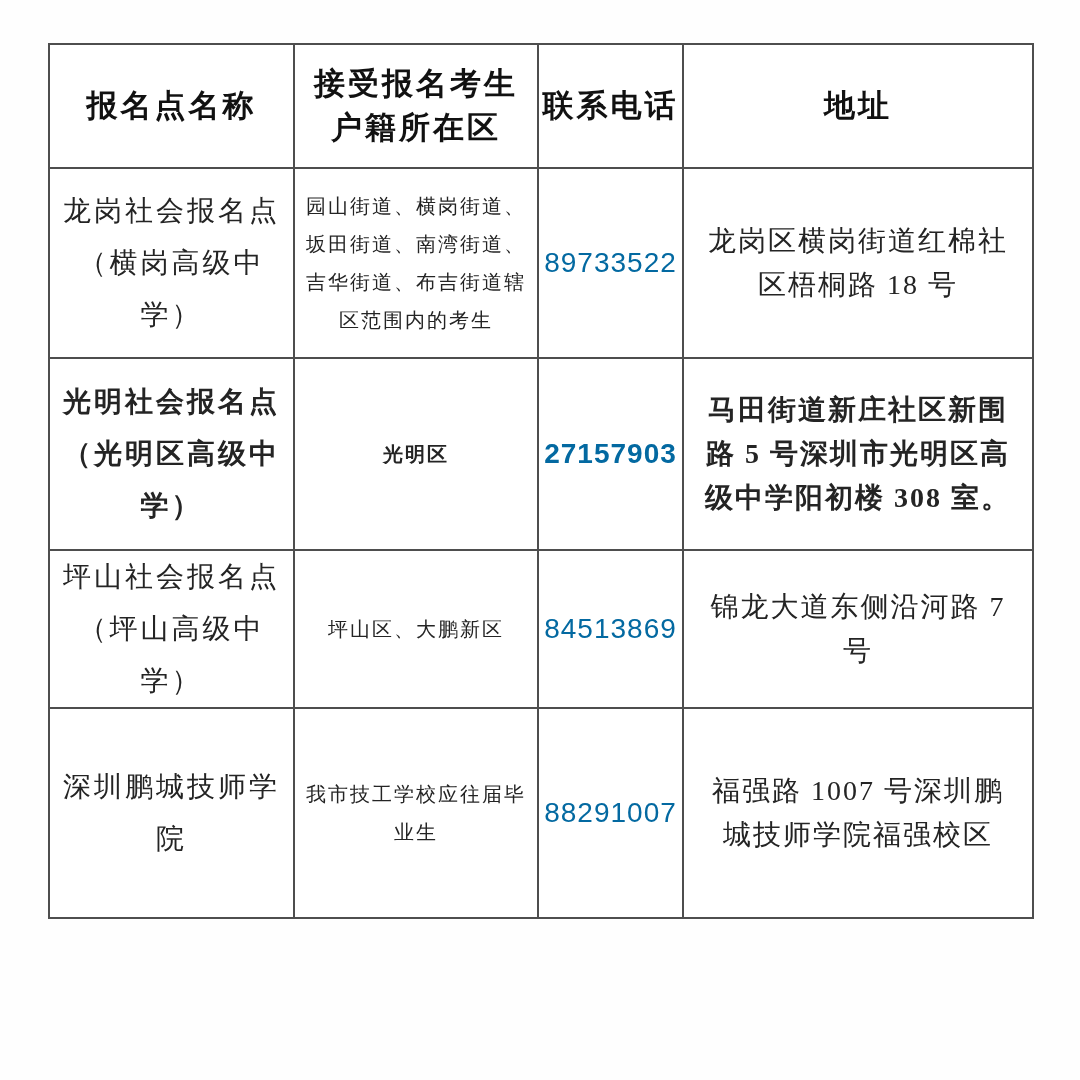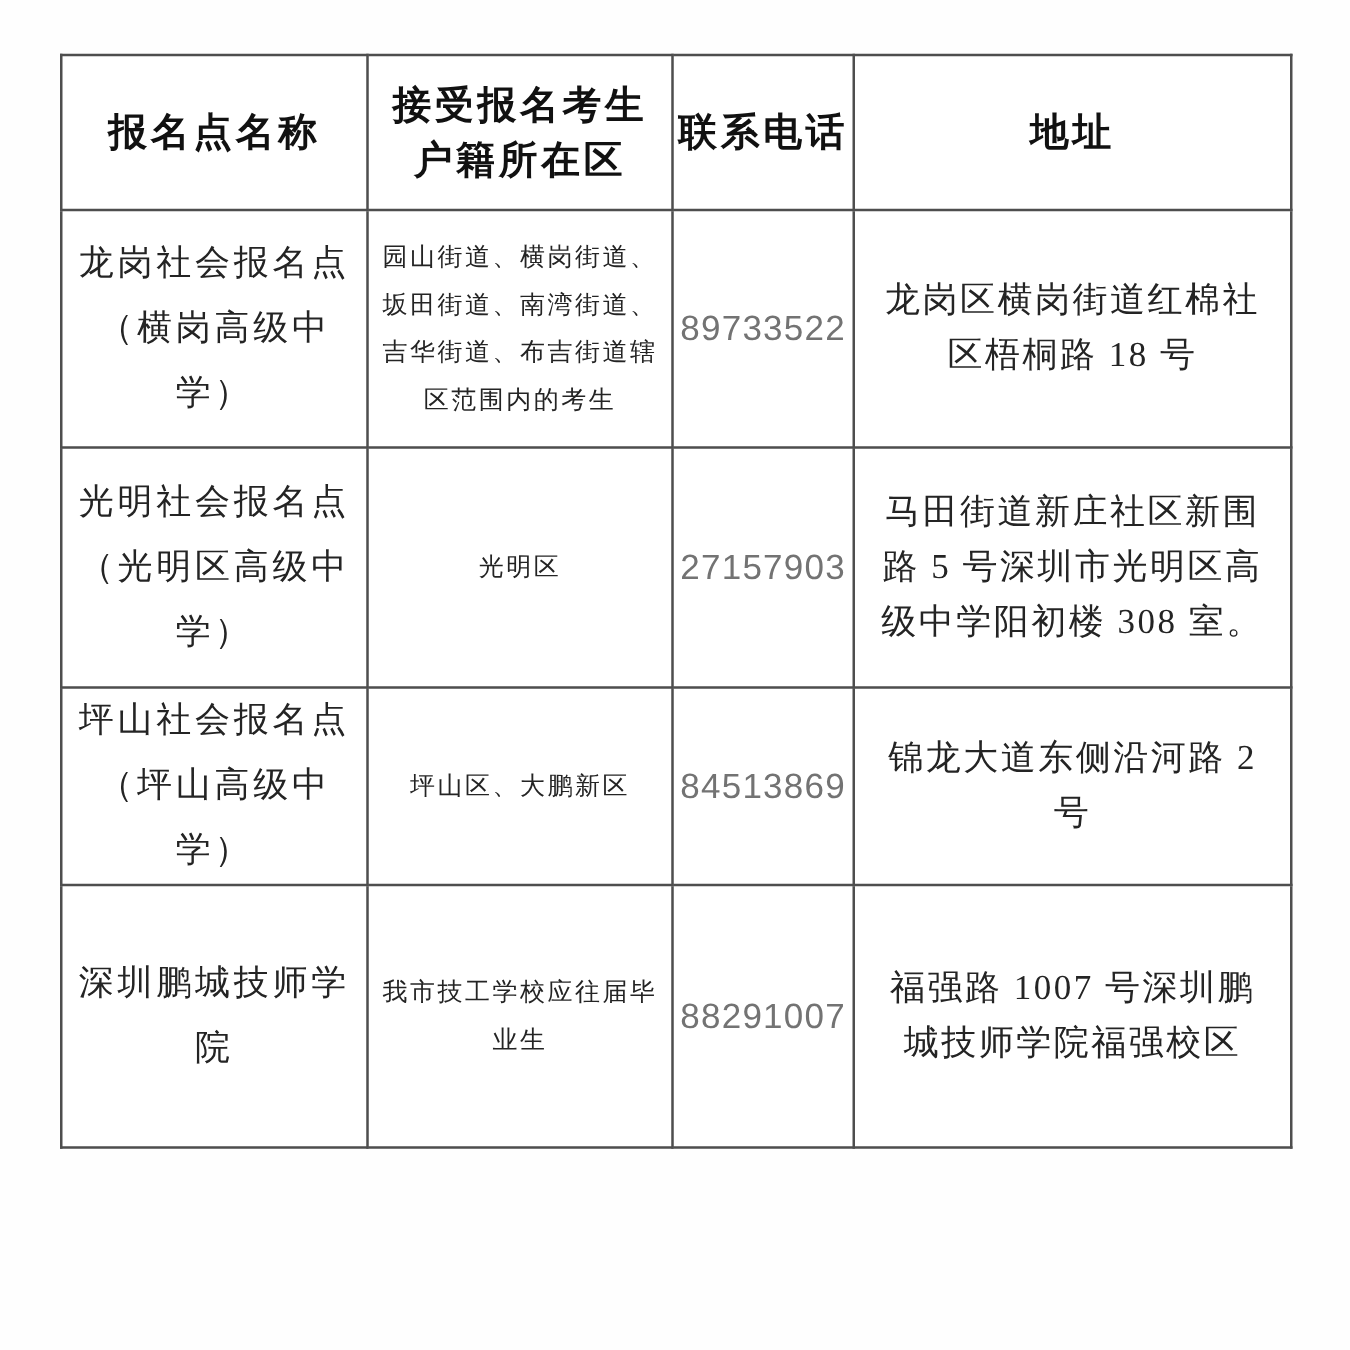--- a/index.html
+++ b/index.html
@@ -42,21 +42,21 @@
     font-family: "Liberation Sans", sans-serif;
     font-weight: 700;
     font-size: 31px;
     letter-spacing: 3px;
     line-height: 44px;
     white-space: pre-line;
     color: #111;
   }
   tr.rh  { height: 124px;  }
   tr.r1  { height: 190px; }
-  tr.r2  { height: 192px; }
+  tr.r2  { height: 192px; font-weight: bold; }
   tr.r3  { height: 123px; }
   tr.r4  { height: 158px; }
   tr.r5  { height: 210px; }
 
   td.name {
     font-size: 28px;
     letter-spacing: 3px;
     line-height: 52px;
     white-space: pre-line;
     padding: 0 4px;
@@ -64,21 +64,21 @@
   td.dist {
     font-size: 20px;
     letter-spacing: 2px;
     line-height: 38px;
     padding: 0 6px;
   }
   td.phone {
     font-family: "Liberation Sans", sans-serif;
     font-size: 28px;
     letter-spacing: 1px;
-    color: #737373;
+    color: #0369a1;
   }
   td.addr {
     font-size: 28px;
     letter-spacing: 2px;
     line-height: 44px;
     padding: 18px 14px;
   }
 </style>
 </head>
 <body>
@@ -113,21 +113,21 @@
 （光明区高级中学）</td>
         <td class="dist">光明区</td>
         <td class="phone">27157903</td>
         <td class="addr">马田街道新庄社区新围路 5 号深圳市光明区高级中学阳初楼 308 室。</td>
       </tr>
       <tr class="r3">
         <td class="name">坪山社会报名点
 （坪山高级中学）</td>
         <td class="dist">坪山区、大鹏新区</td>
         <td class="phone">84513869</td>
-        <td class="addr">锦龙大道东侧沿河路 2 号</td>
+        <td class="addr">锦龙大道东侧沿河路 7 号</td>
       </tr>
       <tr class="r5">
         <td class="name">深圳鹏城技师学院</td>
         <td class="dist">我市技工学校应往届毕业生</td>
         <td class="phone">88291007</td>
         <td class="addr">福强路 1007 号深圳鹏城技师学院福强校区</td>
       </tr>
     </tbody>
   </table>
 </div>

